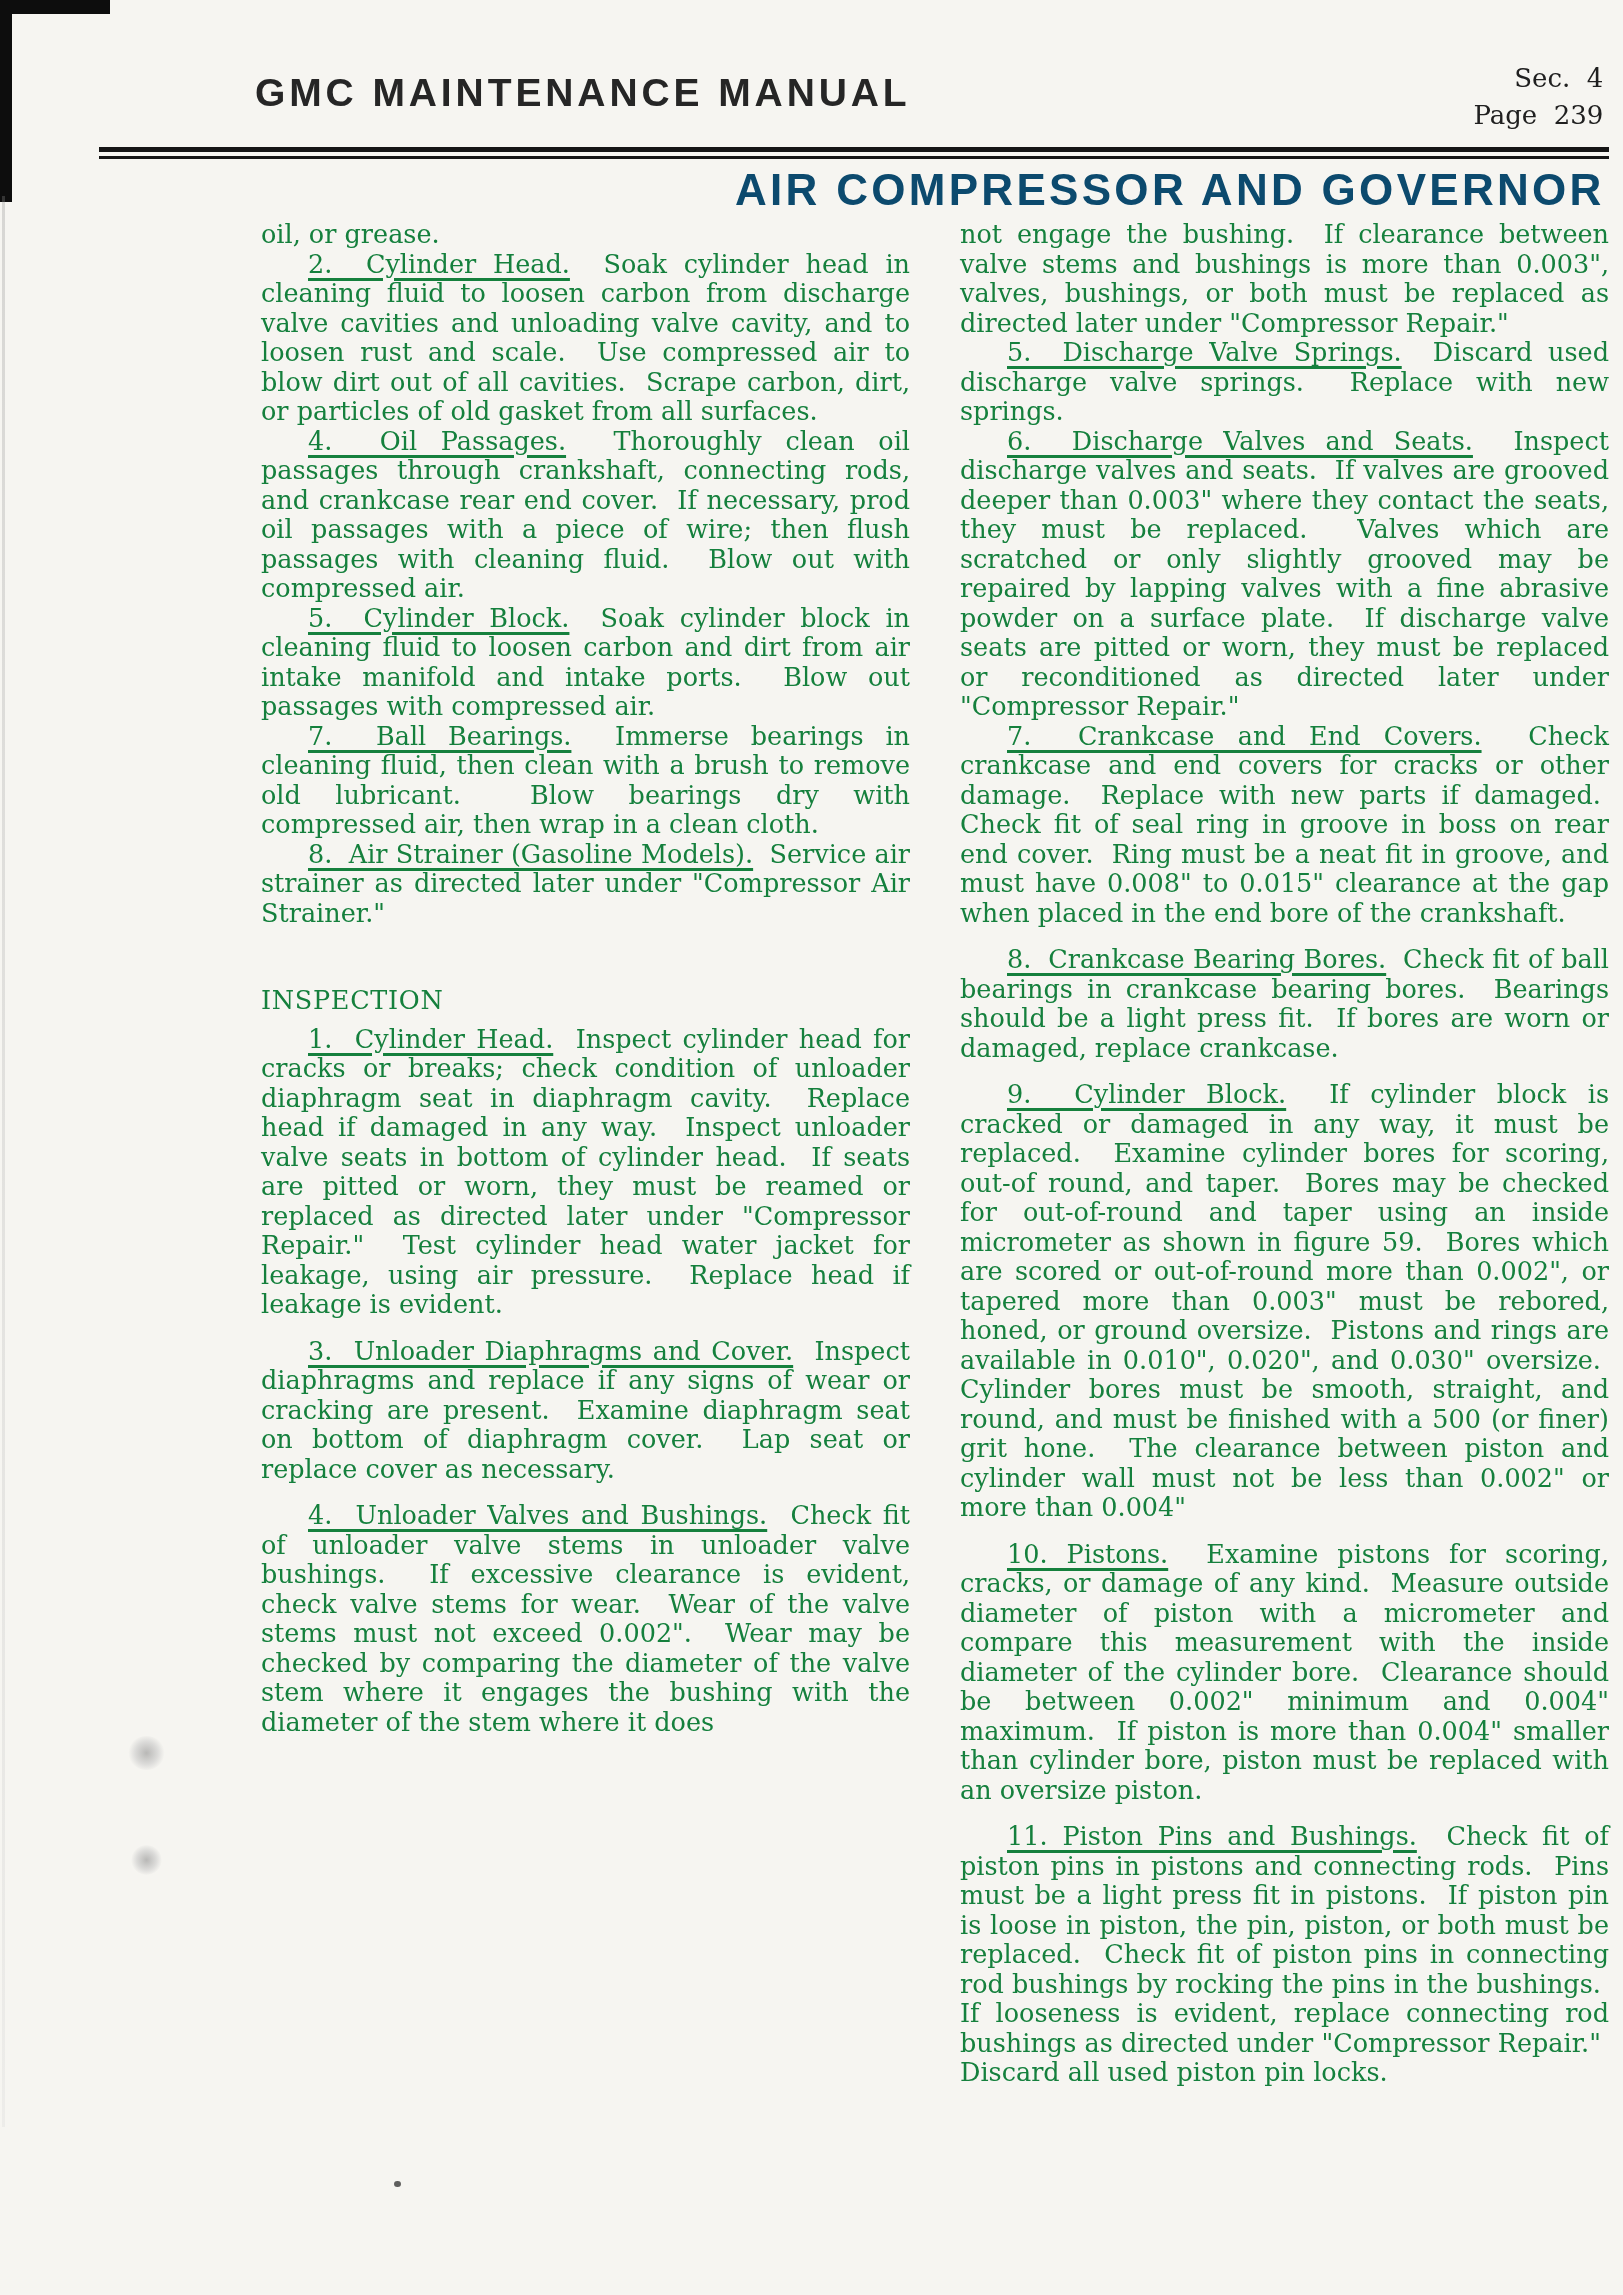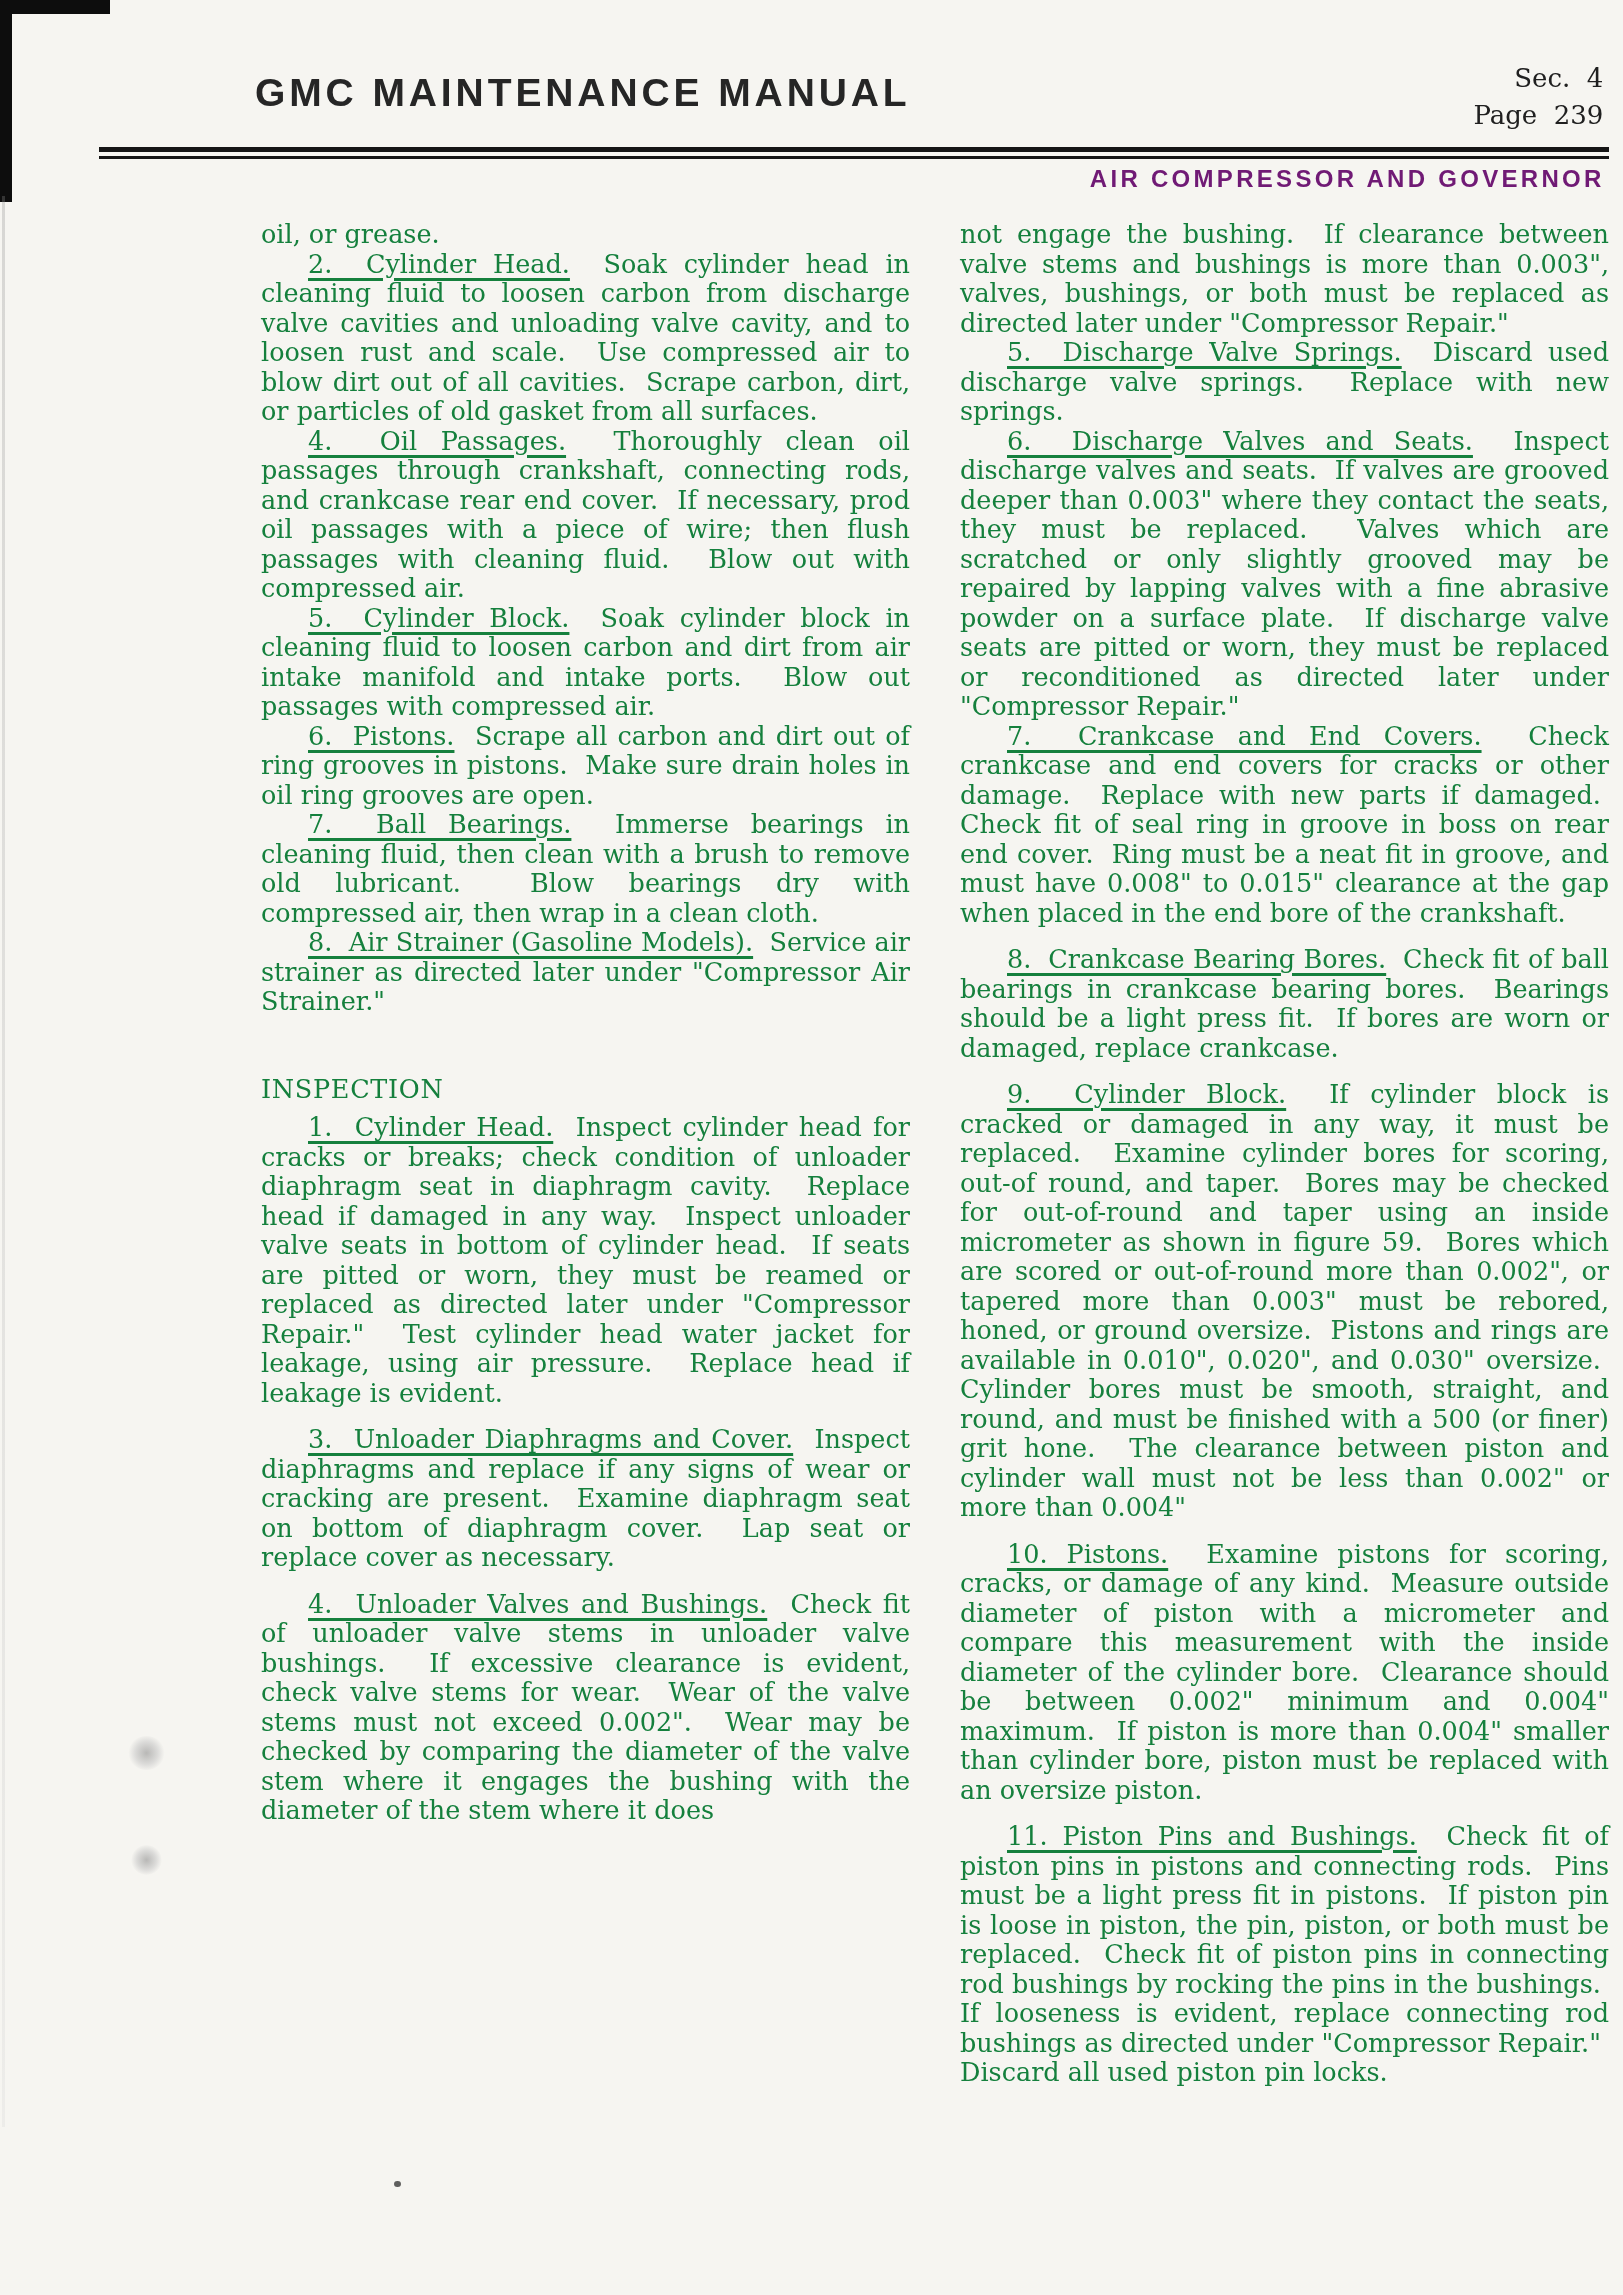--- a/index.html
+++ b/index.html
@@ -21,22 +21,22 @@
     position:absolute;right:19.6px;top:60px;
     text-align:right;font-size:26px;line-height:37px;
     color:#202020;
   }
   .rule{position:absolute;left:99px;right:14.4px;background:#151515;}
   .rule.top{top:147px;height:4.6px;}
   .rule.bottom{top:156px;height:2.6px;}
   .page-subtitle{
     position:absolute;right:18.3px;top:165px;
     font-family:"Liberation Sans", sans-serif;
-    font-weight:bold;font-size:24px;letter-spacing:3.3px;
-    color:#701a75;
+    font-weight:bold;font-size:44px;letter-spacing:3.3px;
+    color:#0c4a6e;
   }
   
   .col{
     position:absolute;top:220px;width:649px;
     font-size:25.5px;line-height:29.5px;
     text-align:justify;
     color:#15803d;
   }
   .col.left{left:261px;}
   .col.right{left:960px;}
@@ -82,21 +82,20 @@
 </div>
 <div class="rule top"></div>
 <div class="rule bottom"></div>
 <div class="page-subtitle">AIR COMPRESSOR AND GOVERNOR</div>
 
 <div class="col left" id="col-left">
     <div class="block plain">oil, or grease.</div>
     <div class="block para"><span class="item-heading">2.&nbsp; Cylinder Head.</span>&nbsp; Soak cylinder head in cleaning fluid to loosen carbon from discharge valve cavities and unloading valve cavity, and to loosen rust and scale.&nbsp; Use compressed air to blow dirt out of all cavities.&nbsp; Scrape carbon, dirt, or particles of old gasket from all surfaces.</div>
     <div class="block para"><span class="item-heading">4.&nbsp; Oil Passages.</span>&nbsp; Thoroughly clean oil passages through crankshaft, connecting rods, and crankcase rear end cover.&nbsp; If necessary, prod oil passages with a piece of wire; then flush passages with cleaning fluid.&nbsp; Blow out with compressed air.</div>
     <div class="block para"><span class="item-heading">5.&nbsp; Cylinder Block.</span>&nbsp; Soak cylinder block in cleaning fluid to loosen carbon and dirt from air intake manifold and intake ports.&nbsp; Blow out passages with compressed air.</div>
-    <div class="block para"><span class="item-heading">6.&nbsp; Pistons.</span>&nbsp; Scrape all carbon and dirt out of ring grooves in pistons.&nbsp; Make sure drain holes in oil ring grooves are open.</div>
     <div class="block para"><span class="item-heading">7.&nbsp; Ball Bearings.</span>&nbsp; Immerse bearings in cleaning fluid, then clean with a brush to remove old lubricant.&nbsp; Blow bearings dry with compressed air, then wrap in a clean cloth.</div>
     <div class="block para"><span class="item-heading">8.&nbsp; Air Strainer (Gasoline Models).</span>&nbsp; Service air strainer as directed later under "Compressor Air Strainer."</div>
     <div class="block section">INSPECTION</div>
     <div class="block para"><span class="item-heading">1.&nbsp; Cylinder Head.</span>&nbsp; Inspect cylinder head for cracks or breaks; check condition of unloader diaphragm seat in diaphragm cavity.&nbsp; Replace head if damaged in any way.&nbsp; Inspect unloader valve seats in bottom of cylinder head.&nbsp; If seats are pitted or worn, they must be reamed or replaced as directed later under "Compressor Repair."&nbsp; Test cylinder head water jacket for leakage, using air pressure.&nbsp; Replace head if leakage is evident.</div>
     <div class="block para spaced"><span class="item-heading">3.&nbsp; Unloader Diaphragms and Cover.</span>&nbsp; Inspect diaphragms and replace if any signs of wear or cracking are present.&nbsp; Examine diaphragm seat on bottom of diaphragm cover.&nbsp; Lap seat or replace cover as necessary.</div>
     <div class="block para spaced"><span class="item-heading">4.&nbsp; Unloader Valves and Bushings.</span>&nbsp; Check fit of unloader valve stems in unloader valve bushings.&nbsp; If excessive clearance is evident, check valve stems for wear.&nbsp; Wear of the valve stems must not exceed 0.002".&nbsp; Wear may be checked by comparing the diameter of the valve stem where it engages the bushing with the diameter of the stem where it does</div>
   </div>
 <div class="col right" id="col-right">
     <div class="block plain">not engage the bushing.&nbsp; If clearance between valve stems and bushings is more than 0.003", valves, bushings, or both must be replaced as directed later under "Compressor Repair."</div>
     <div class="block para"><span class="item-heading">5.&nbsp; Discharge Valve Springs.</span>&nbsp; Discard used discharge valve springs.&nbsp; Replace with new springs.</div>

